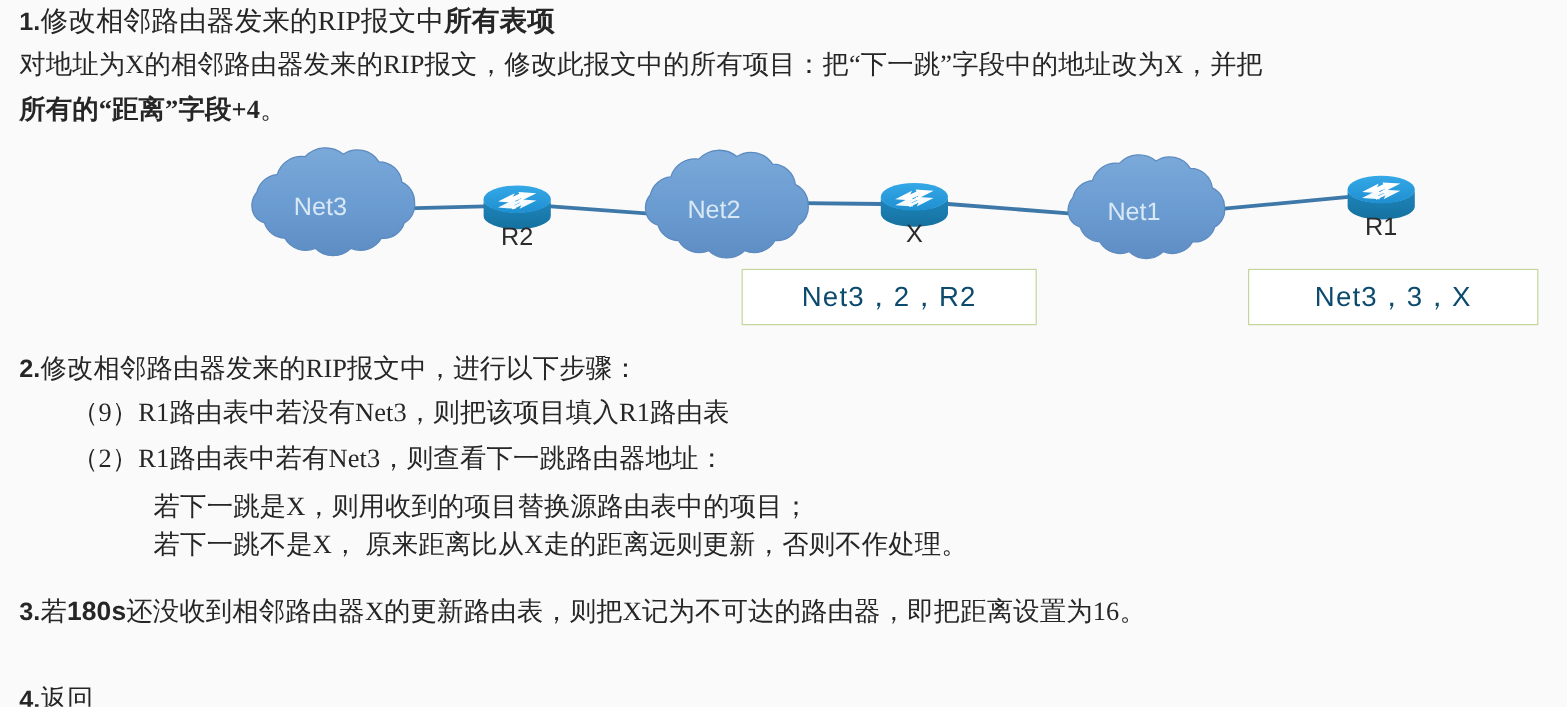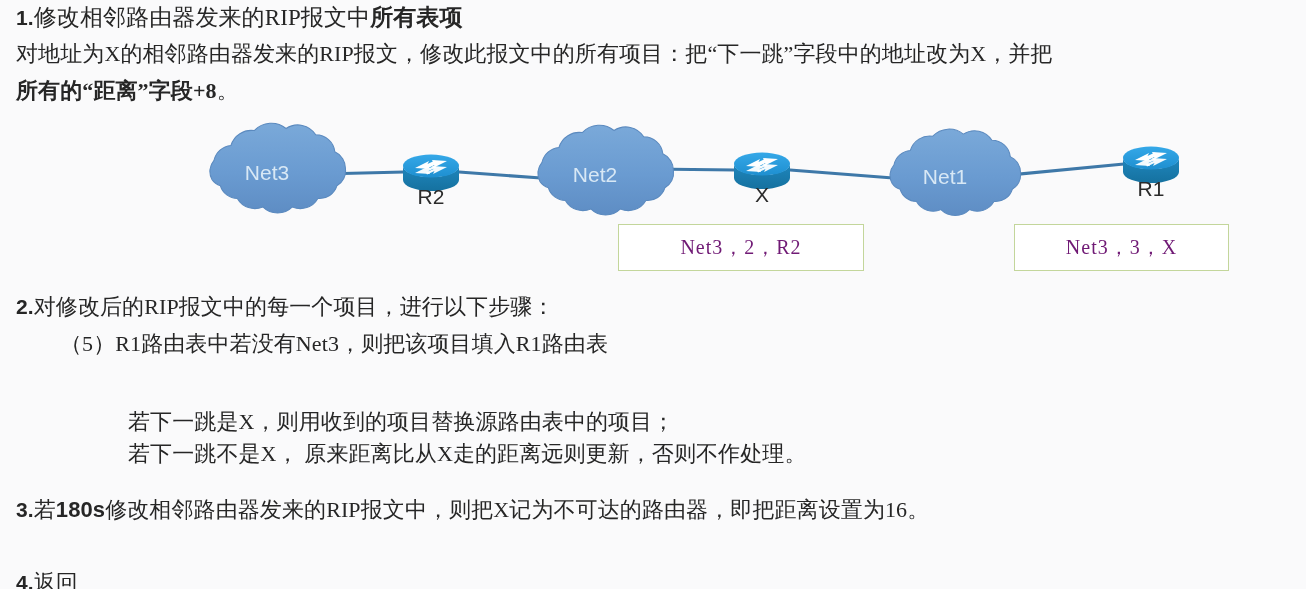--- a/index.html
+++ b/index.html
@@ -82,41 +82,41 @@
 
   
   .callout {
     position: absolute;
     box-sizing: border-box;
     background: #ffffff;
     border: 1.5px solid #c3d69b;
     display: flex;
     align-items: center;
     justify-content: center;
-    font-family: Liberation Serif, serif;
-    font-size: 20px;
-    color: #701a75;
+    font-family: Liberation Sans, sans-serif;
+    font-size: 23px;
+    color: #0c4a6e;
     letter-spacing: 1px;
   }
   #callout-left  { left: 618px;  top: 224px; width: 246px; height: 47px; }
-  #callout-right { left: 1014px; top: 224px; width: 215px; height: 47px; }
+  #callout-right { left: 1040px; top: 224px; width: 242px; height: 47px; }
 </style>
 </head>
 <body>
 
 <div class="slide">
 
   <div class="line t-head" style="left:16px; top:6px;">
     <span class="num">1.</span><span>修改相邻路由器发来的RIP报文中</span><span class="b">所有表项</span>
   </div>
 
   <div class="line t-body" style="left:16px; top:43px;">对地址为X的相邻路由器发来的RIP报文，修改此报文中的所有项目：把“下一跳”字段中的地址改为X，并把</div>
 
   <div class="line t-body" style="left:16px; top:80px;">
-    <span class="b">所有的“距离”字段+8</span><span>。</span>
+    <span class="b">所有的“距离”字段+4</span><span>。</span>
   </div>
 
   <div class="diagram">
     <svg width="1306" height="160" viewBox="0 0 1306 160" xmlns="http://www.w3.org/2000/svg">
       <defs>
 
         <linearGradient id="cloudGrad" x1="0" y1="0" x2="0" y2="1">
           <stop offset="0%" stop-color="#7aa9d9"></stop>
           <stop offset="55%" stop-color="#6a9bd1"></stop>
           <stop offset="100%" stop-color="#5e8dc4"></stop>
@@ -207,31 +207,32 @@
       </g>
       <text class="dev-label" x="1151" y="76">R1</text>
     </svg>
   </div>
 
   <div class="callout" id="callout-left">Net3，2，R2</div>
 
   <div class="callout" id="callout-right">Net3，3，X</div>
 
   <div class="line t-body" style="left:16px; top:296px;">
-    <span class="num">2.</span><span>对修改后的RIP报文中的每一个项目，进行以下步骤：</span>
-  </div>
-
-  <div class="line t-body" style="left:60px; top:333px;">（5）R1路由表中若没有Net3，则把该项目填入R1路由表</div>
-
+    <span class="num">2.</span><span>修改相邻路由器发来的RIP报文中，进行以下步骤：</span>
+  </div>
+
+  <div class="line t-body" style="left:60px; top:333px;">（9）R1路由表中若没有Net3，则把该项目填入R1路由表</div>
+
+  <div class="line t-body" style="left:60px; top:371px;">（2）R1路由表中若有Net3，则查看下一跳路由器地址：</div>
 
   <div class="line t-body" style="left:128px; top:411px;">若下一跳是X，则用收到的项目替换源路由表中的项目；</div>
 
   <div class="line t-body" style="left:128px; top:443px;">若下一跳不是X， 原来距离比从X走的距离远则更新，否则不作处理。</div>
 
   <div class="line t-body" style="left:16px; top:499px;">
-    <span class="num">3.</span><span>若</span><span class="b sans">180s</span><span>修改相邻路由器发来的RIP报文中，则把X记为不可达的路由器，即把距离设置为16。</span>
+    <span class="num">3.</span><span>若</span><span class="b sans">180s</span><span>还没收到相邻路由器X的更新路由表，则把X记为不可达的路由器，即把距离设置为16。</span>
   </div>
 
   <div class="line t-body" style="left:16px; top:572px;">
     <span class="num">4.</span><span>返回</span>
   </div>
 
 </div>
 
 </body></html>

